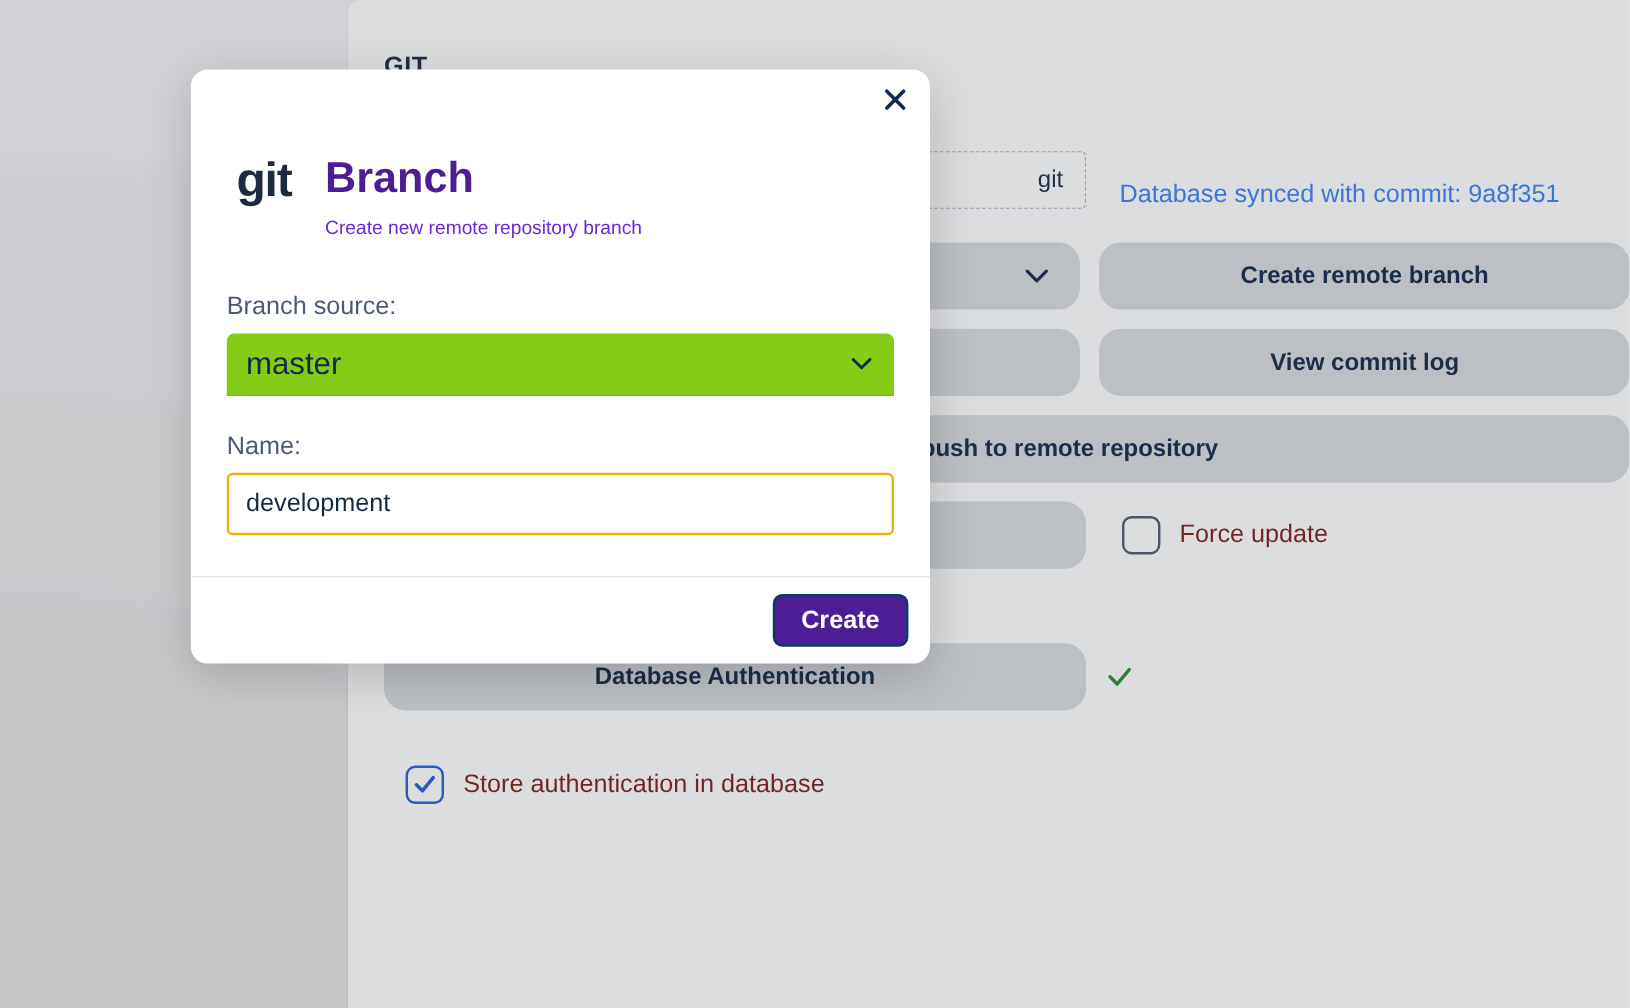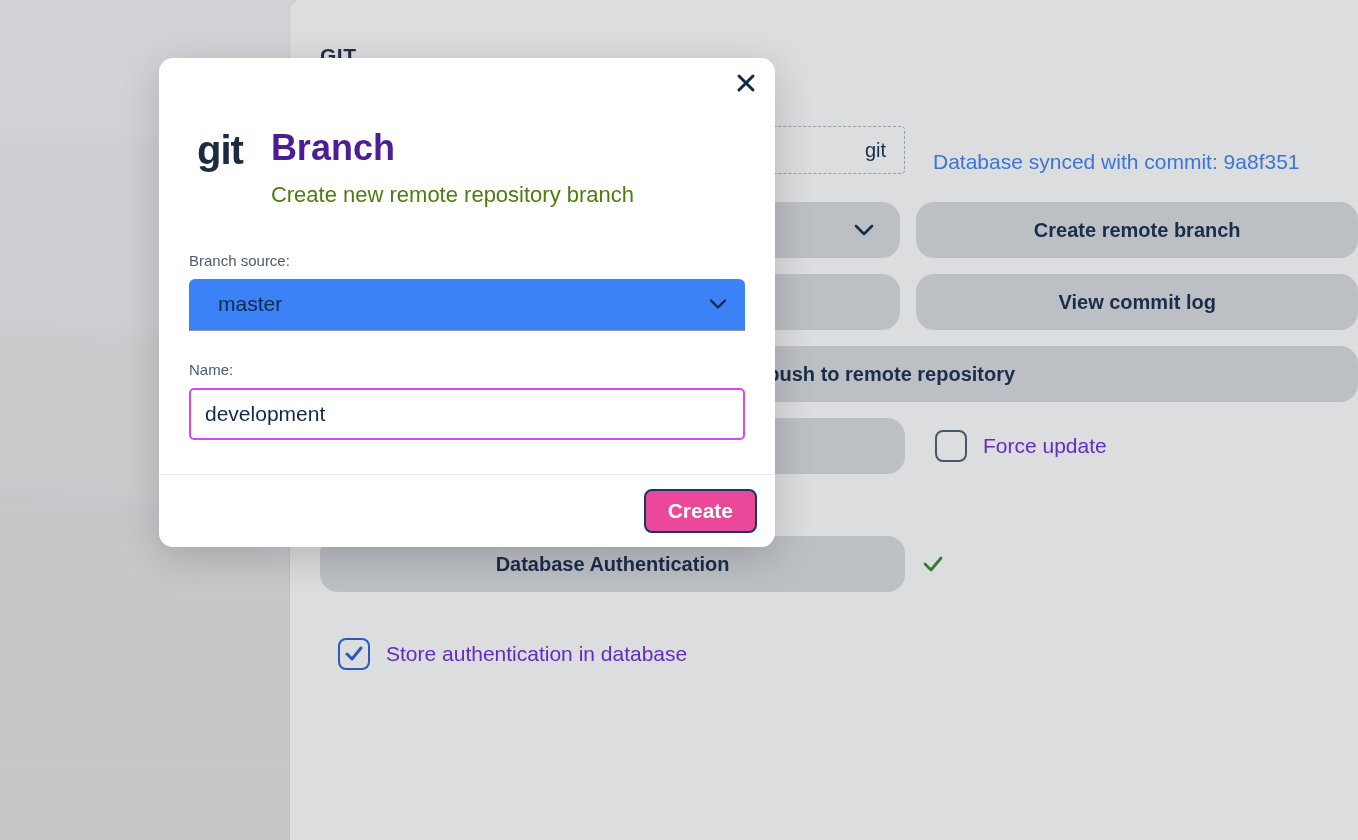--- a/index.html
+++ b/index.html
@@ -46,54 +46,54 @@
   .btn.full { width: 1046px; }
   .btn .chev { margin-left: auto; }
 
   .checkbox {
     width: 32px; height: 32px; border: 2.5px solid #4c5a72; border-radius: 8px; background: #fff;
     display: inline-flex; align-items: center; justify-content: center; cursor: pointer;
   }
   .checkbox.checked svg { display: block; }
   .checkbox svg { display: none; }
   .cb-row { display: flex; align-items: center; gap: 16px; }
-  .cb-label { font-size: 21px; color: #6d28d9; }
+  .cb-label { font-size: 21px; color: #7f1d1d; }
 
   .checkmark-ok { color: #2e8a2e; }
 
   
   .overlay { position: absolute; inset: 0; background: rgba(60,65,75,0.18); }
   .modal {
     position: absolute; left: 159px; top: 58px; width: 616px;
     background: #fff; border-radius: 14px; box-shadow: 0 10px 40px rgba(0,0,0,0.18);
     display: flex; flex-direction: column;
   }
   .modal-close { position: absolute; right: 18px; top: 14px; cursor: pointer; color: #13294a; }
   .modal-header { display: flex; gap: 28px; padding: 70px 38px 30px 38px; align-items: flex-start; }
   .git-logo { font-size: 40px; font-weight: 800; color: #1d2b40; letter-spacing: -1px; line-height: 1; padding-top: 2px; }
   .git-logo::after { content: ""; }
   .modal-title { font-size: 36px; font-weight: 800; color: #4c1d95; line-height: 1.1; }
-  .modal-sub { font-size: 22px; color: #4d7c0f; margin-top: 14px; }
+  .modal-sub { font-size: 16px; color: #6d28d9; margin-top: 14px; }
 
   .modal-body { padding: 14px 30px 34px 30px; }
-  .m-label { font-size: 15px; color: #4c5a72; margin-bottom: 10px; }
+  .m-label { font-size: 21px; color: #4c5a72; margin-bottom: 10px; }
 
   .select {
-    position: relative; width: 100%; height: 52px; background: #3b82f6; border: none; border-bottom: 1.5px solid #8e97a6; border-radius: 6px 6px 0 0;
-    display: flex; align-items: center; padding: 0 29px; font-size: 21px; color: #13294a; cursor: pointer;
+    position: relative; width: 100%; height: 52px; background: #84cc16; border: none; border-bottom: 1.5px solid #8e97a6; border-radius: 6px 6px 0 0;
+    display: flex; align-items: center; padding: 0 16px; font-size: 26px; color: #13294a; cursor: pointer;
   }
   .select .chev { position: absolute; right: 18px; top: 50%; transform: translateY(-50%); }
 
   .name-input {
-    width: 100%; height: 52px; border: 2px solid #d946ef; border-radius: 5px; font-size: 21px; color: #13294a; padding: 0 14px; background: #fff; outline: none;
+    width: 100%; height: 52px; border: 2px solid #eab308; border-radius: 5px; font-size: 21px; color: #13294a; padding: 0 14px; background: #fff; outline: none;
   }
 
   .modal-footer { border-top: 1px solid #e4e6ea; padding: 14px 18px; display: flex; justify-content: flex-end; }
   .btn-primary {
-    background: #ec4899; color: #fff; font-size: 21px; font-weight: 700; border: 2px solid #0d3a66; border-radius: 8px; height: 44px; padding: 0 22px; cursor: pointer;
+    background: #4c1d95; color: #fff; font-size: 21px; font-weight: 700; border: 2px solid #0d3a66; border-radius: 8px; height: 44px; padding: 0 22px; cursor: pointer;
   }
 
   svg { display: block; }
 </style>
 </head>
 <body>
 
 <div class="bg-curves"></div>
 
 <div class="panel">

